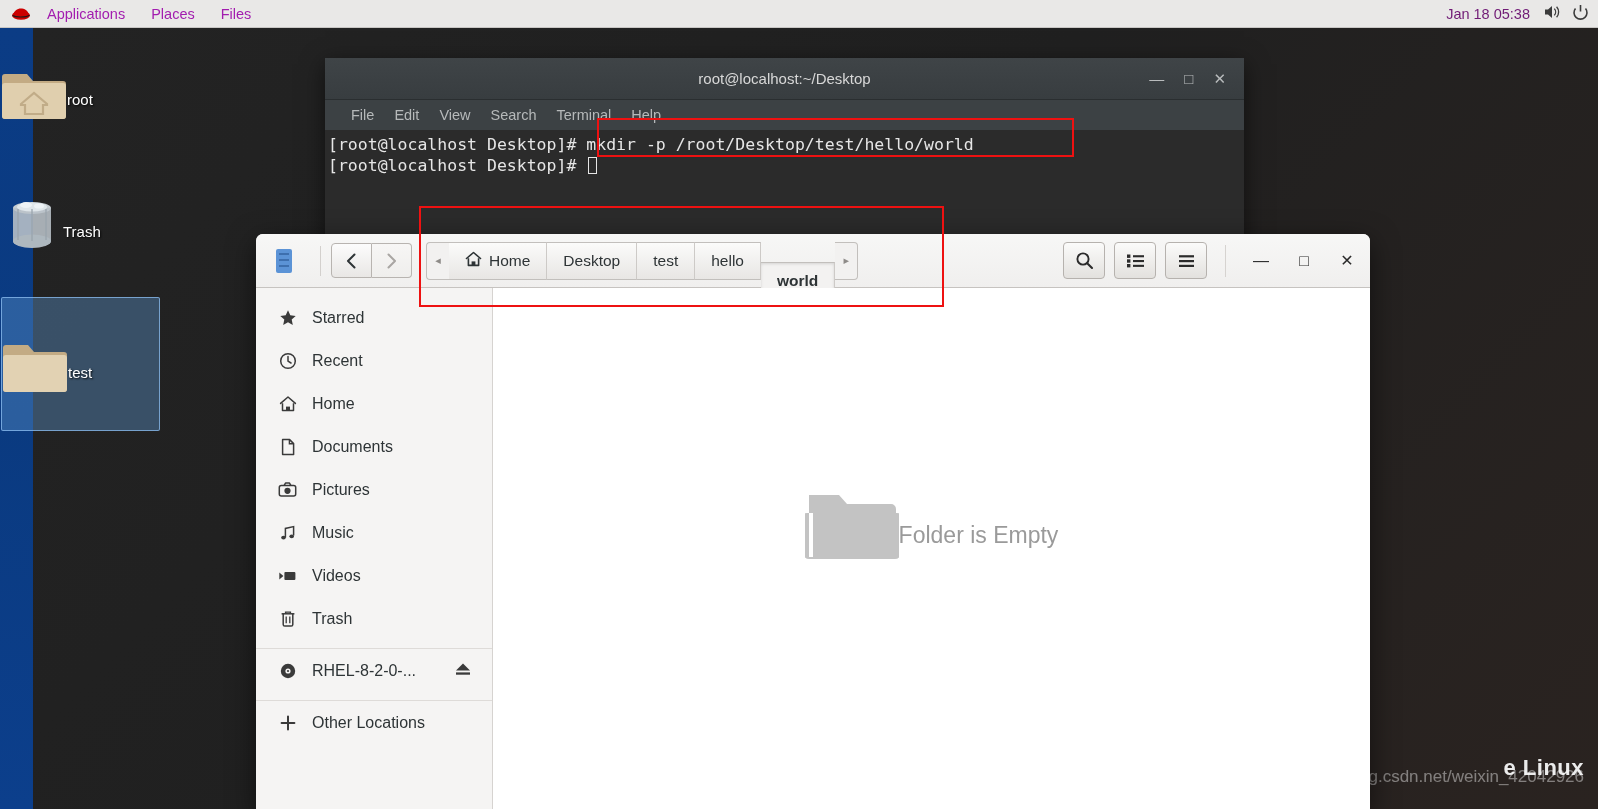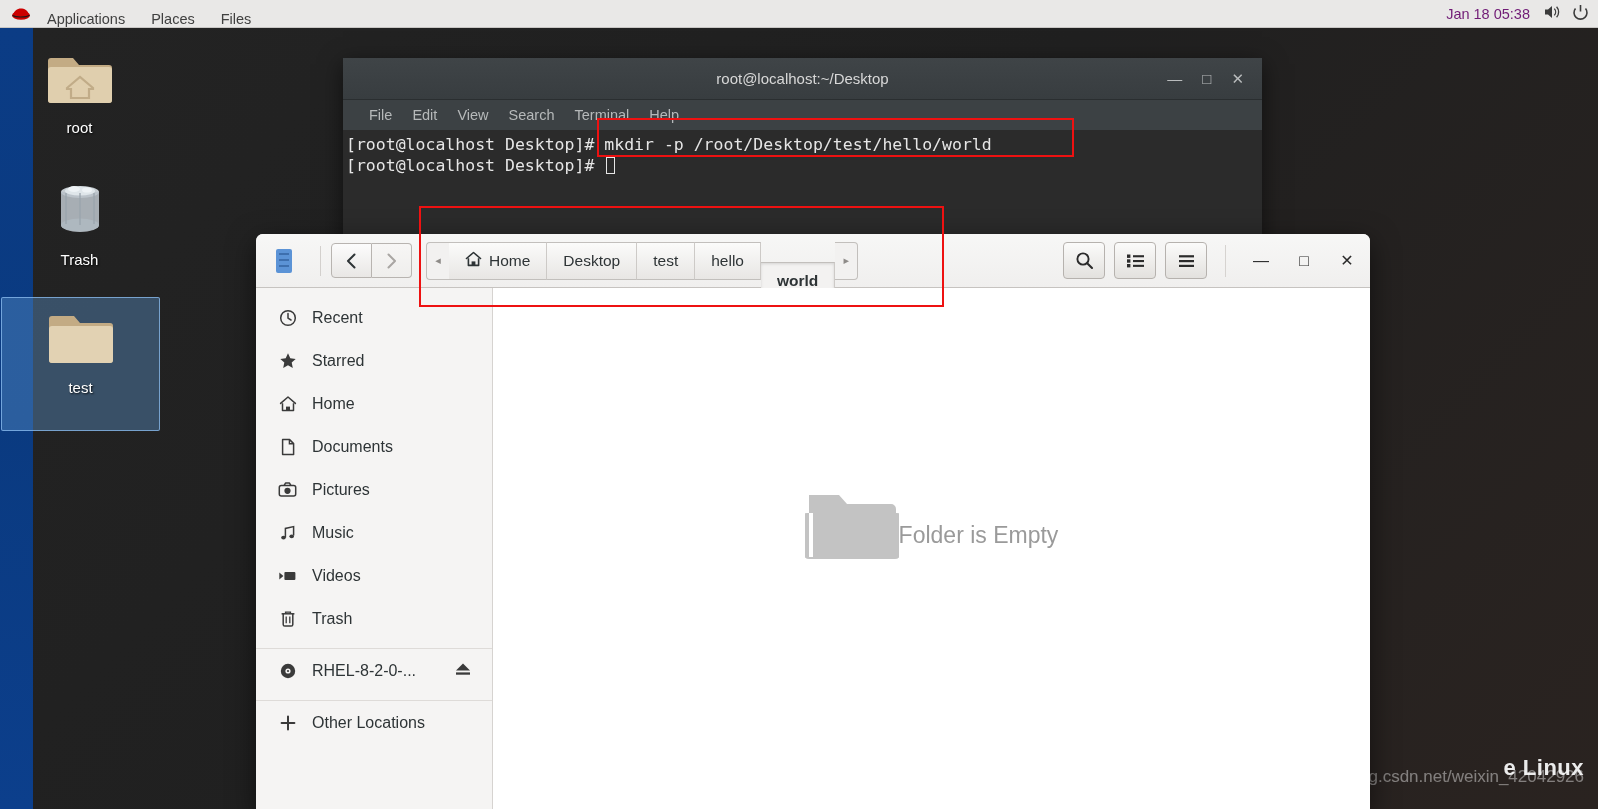--- a/index.html
+++ b/index.html
@@ -54,54 +54,54 @@
     background: #e9e8e7;
     border-bottom: 1px solid #c8c6c4;
     display: flex; align-items: center;
     font-size: 14.5px;
     color: #2e3436;
     z-index: 60;
   }
   .tp-left { display: flex; align-items: center; height: 100%; }
   .tp-item {
     padding: 0 13px; height: 100%;
-    display: flex; align-items: flex-end;
-    color: #404040;
+    display: flex; align-items: center;
+    color: #a21caf;
     cursor: default;
   }
   .redhat-logo { margin-left: 10px; margin-right: 2px; display: flex; align-items: center; }
   .tp-right {
     margin-left: auto; display: flex; align-items: center;
     height: 100%; padding-right: 6px; gap: 14px;
   }
   .tp-clock { color: #701a75; font-size: 14.5px; }
   .tp-icons { display: flex; align-items: center; gap: 10px; padding-right: 4px; }
 
   
   .desk-icon {
     position: absolute;
     width: 157px;
-    display: flex; flex-direction: column; align-items: center;
+    display: flex; flex-direction: row; align-items: center;
     padding-top: 10px;
     cursor: default;
   }
   .desk-icon .lbl {
     color: #ffffff; font-size: 15px; margin-top: 7px;
     text-shadow: 1px 1px 2px rgba(0,0,0,0.85);
   }
   .desk-icon.selected {
     background: rgba(90,145,200,0.42);
     border: 1px solid rgba(140,190,240,0.75);
     border-radius: 2px;
   }
 
   
   .term-win {
     position: absolute;
-    left: 343px; top: 58px; width: 919px; height: 325px;
+    left: 325px; top: 58px; width: 919px; height: 325px;
     background: #2b2b2b;
     box-shadow: 0 6px 22px rgba(0,0,0,0.55);
     z-index: 10;
     overflow: hidden;
   }
   .term-titlebar {
     height: 41px;
     background: linear-gradient(180deg, #3f4447 0%, #383d40 100%);
     border-bottom: 1px solid #2a2e30;
     display: flex; align-items: center;
@@ -439,34 +439,34 @@
         <div class="fm-wbtn">✕</div>
       </div>
     </div>
 
     <div class="fm-body">
       <div class="fm-sidebar">
 
         <div class="side-item">
           <span class="ico">
             <svg width="18" height="18" viewBox="0 0 18 18">
+                <path d="M9 1.3 l2.3 5 5.4 .6 -4 3.7 1.1 5.4 -4.8 -2.8 -4.8 2.8 1.1 -5.4 -4 -3.7 5.4 -.6 z" fill="#3a3a3a"></path>
+              </svg>
+          </span>
+          <span>Starred</span>
+        </div>
+
+        <div class="side-item">
+          <span class="ico">
+            <svg width="18" height="18" viewBox="0 0 18 18">
                 <circle cx="9" cy="9" r="7.3" stroke="#3a3a3a" stroke-width="1.5" fill="none"></circle>
                 <path d="M9 4.6 v4.6 l3 1.8" stroke="#3a3a3a" stroke-width="1.5" fill="none" stroke-linecap="round"></path>
               </svg>
           </span>
           <span>Recent</span>
-        </div>
-
-        <div class="side-item">
-          <span class="ico">
-            <svg width="18" height="18" viewBox="0 0 18 18">
-                <path d="M9 1.3 l2.3 5 5.4 .6 -4 3.7 1.1 5.4 -4.8 -2.8 -4.8 2.8 1.1 -5.4 -4 -3.7 5.4 -.6 z" fill="#3a3a3a"></path>
-              </svg>
-          </span>
-          <span>Starred</span>
         </div>
 
         <div class="side-item">
           <span class="ico">
             <svg width="18" height="18" viewBox="0 0 18 18">
               <path d="M1.6 8.4 L9 2 L16.4 8.4" stroke="#3a3a3a" stroke-width="1.5" fill="none" stroke-linecap="round" stroke-linejoin="round"></path>
               <path d="M3.5 8.2 v7.4 h11 v-7.4" stroke="#3a3a3a" stroke-width="1.5" fill="none" stroke-linejoin="round"></path>
               <rect x="7" y="11.6" width="4" height="4" fill="#3a3a3a"></rect>
             </svg>
           </span>

